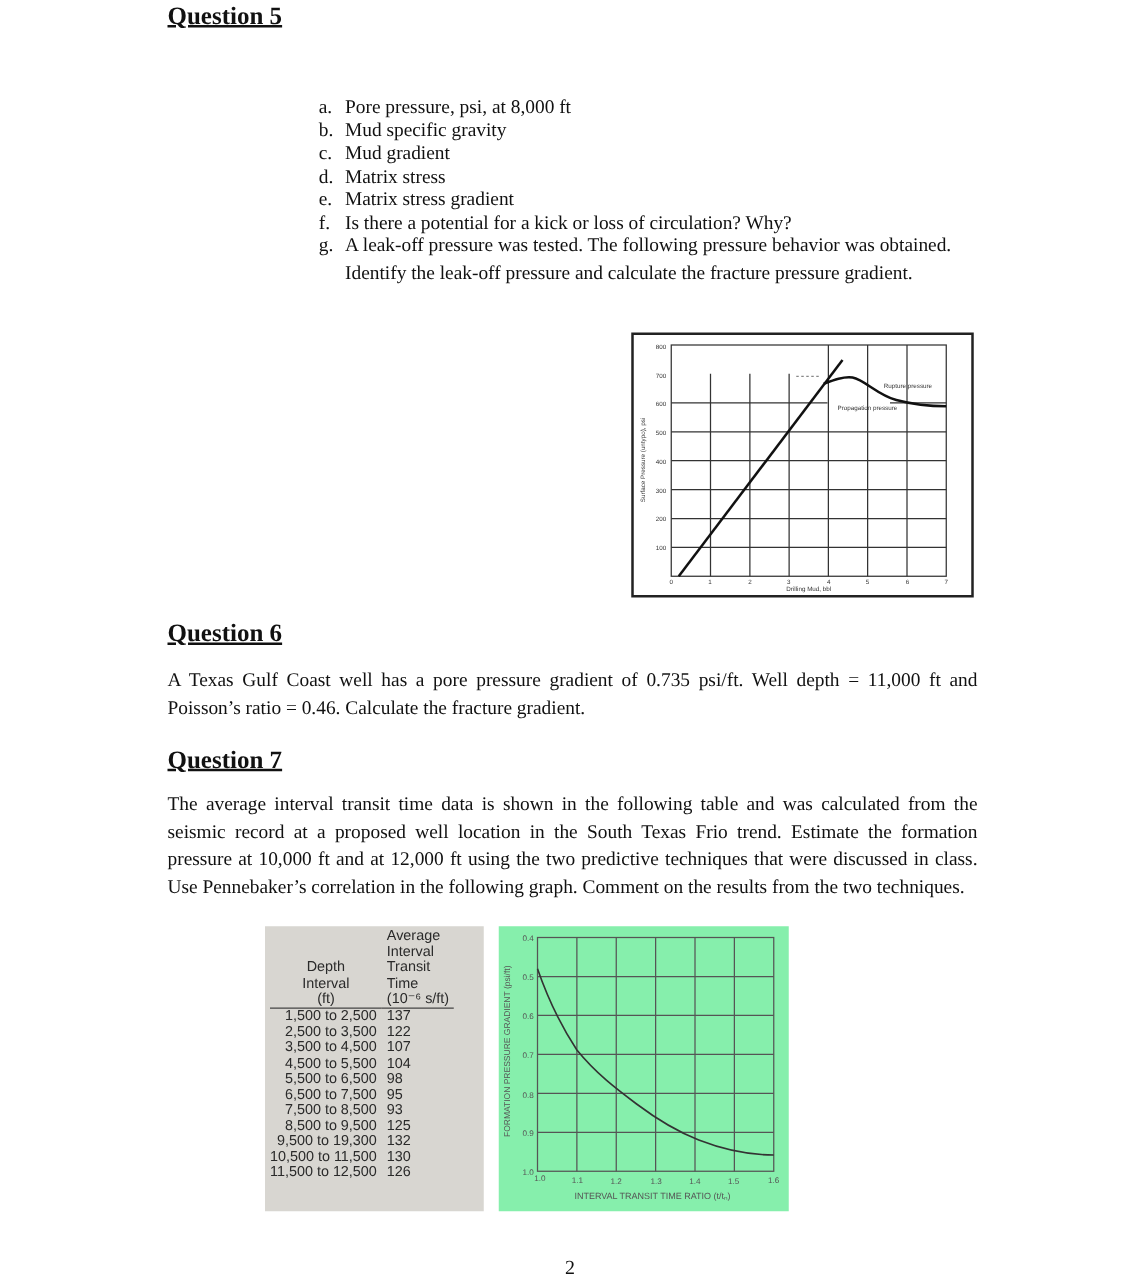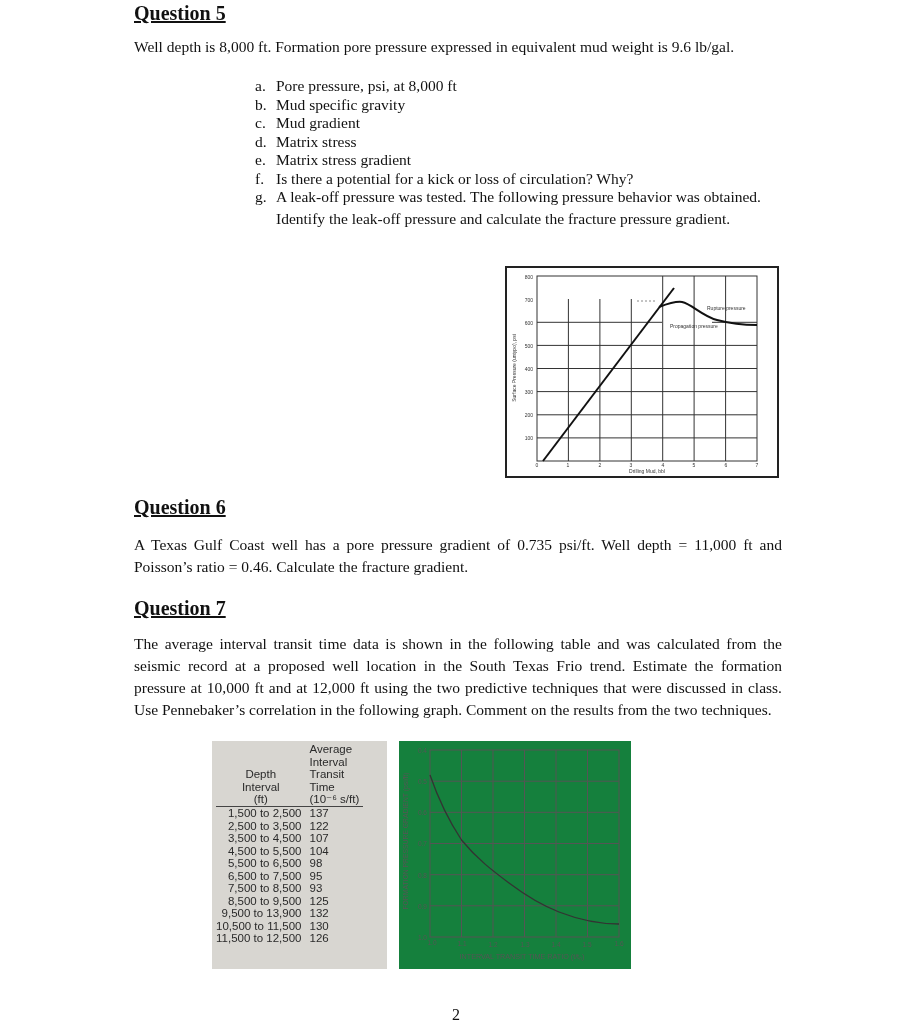--- a/index.html
+++ b/index.html
@@ -18,28 +18,27 @@
   
   .tbl { left: 212px; top: 741px; width: 175px; height: 228px; background: #d8d6d1;
          font-family: "Liberation Sans", "DejaVu Sans", sans-serif; font-size: 11.5px; color: #2a2a2a; }
   .tbl table { border-collapse: collapse; position: absolute; left: 4px; top: 2px; }
   .tbl th { font-weight: normal; line-height: 12.6px; vertical-align: bottom; padding: 0 4px; }
   .tbl td { line-height: 12.55px; padding: 0 4px; }
   .tbl td.c1 { text-align: right; padding-left: 0; }
   .tbl td.c2 { padding-right: 12px; }
   .tbl .hd th { border-bottom: 1.5px solid #444; }
   
-  .pb { left: 399px; top: 741px; width: 232px; height: 228px; background: #15803d; }
+  .pb { left: 399px; top: 741px; width: 232px; height: 228px; background: #86efac; }
 </style>
 </head>
 <body>
 
 <div class="abs qtitle" style="left:134px; top:2px;">Question 5</div>
 <div class="abs para" style="left:134px; top:38px; width:660px; line-height:18.5px;">
-  <div>Well depth is 8,000 ft. Formation pore pressure expressed in equivalent mud weight is 9.6 lb/gal.</div>
 </div>
 <div class="abs list" style="left:255px; top:77px;">
   <div class="item">
       <span class="lbl">a.</span>
       <span class="txt">Pore pressure, psi, at 8,000 ft</span>
     </div>
   <div class="item">
       <span class="lbl">b.</span>
       <span class="txt">Mud specific gravity</span>
     </div>
@@ -161,21 +160,21 @@
         </tr>
     <tr>
           <td class="c1">7,500 to 8,500</td>
           <td class="c2">93</td>
         </tr>
     <tr>
           <td class="c1">8,500 to 9,500</td>
           <td class="c2">125</td>
         </tr>
     <tr>
-          <td class="c1">9,500 to 13,900</td>
+          <td class="c1">9,500 to 19,300</td>
           <td class="c2">132</td>
         </tr>
     <tr>
           <td class="c1">10,500 to 11,500</td>
           <td class="c2">130</td>
         </tr>
     <tr>
           <td class="c1">11,500 to 12,500</td>
           <td class="c2">126</td>
         </tr>

